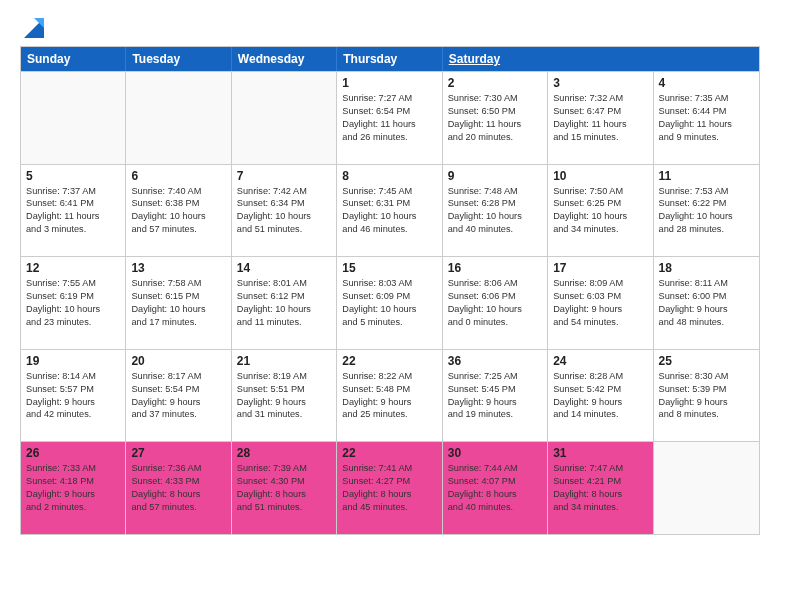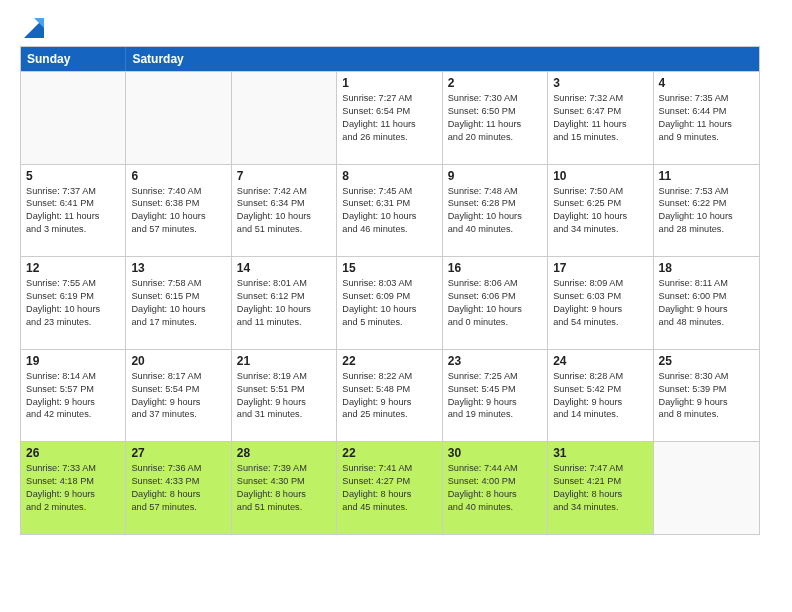--- a/index.html
+++ b/index.html
@@ -61,21 +61,21 @@
       background: #1565c0;
     }
     .cal-header-cell {
       color: #fff;
       font-size: 12px;
       font-weight: bold;
       padding: 5px 6px;
       border-right: 1px solid #2e7bd6;
       text-align: left;
     }
-    .cal-header-cell:last-child { border-right: none; }
+    .cal-header-cell:last-child { border-right: none; text-decoration: underline; }
     .cal-body {
       display: flex;
       flex-direction: column;
       flex: 1;
     }
     .cal-week {
       display: grid;
       grid-template-columns: repeat(7, 1fr);
       flex: 1;
       border-top: 1px solid #ccc;
@@ -83,21 +83,21 @@
     .cal-cell {
       border-right: 1px solid #ccc;
       padding: 4px 5px;
       font-size: 9.5px;
       color: #333;
       vertical-align: top;
       min-height: 70px;
     }
     .cal-cell:last-child { border-right: none; }
     .cal-cell.empty { background: #f9f9f9; }
-    .cal-cell.shaded { background: #bef264; }
+    .cal-cell.shaded { background: #ec4899; }
     .day-num {
       font-size: 12px;
       font-weight: bold;
       color: #222;
       margin-bottom: 2px;
     }
     .cell-line {
       line-height: 1.4;
       font-size: 9.2px;
     }
@@ -122,20 +122,23 @@
     </div>
     <div class="title-block">
       <div class="calendar-title"></div>
       <div class="calendar-subtitle"></div>
     </div>
   </div>
 
   <div class="calendar">
     <div class="cal-header-row">
     <div class="cal-header-cell">Sunday</div>
+        <div class="cal-header-cell">Tuesday</div>
+        <div class="cal-header-cell">Wednesday</div>
+        <div class="cal-header-cell">Thursday</div>
         <div class="cal-header-cell">Saturday</div>
       </div>
     <div class="cal-body">
     <div class="cal-week">
           <div class="cal-cell empty"></div>
           <div class="cal-cell empty"></div>
           <div class="cal-cell empty"></div>
           <div class="cal-cell">
             <div class="day-num">1</div>
             <div class="cell-line">Sunrise: 7:27 AM</div>
@@ -290,21 +293,21 @@
             <div class="cell-line">and 31 minutes.</div>
           </div>
           <div class="cal-cell">
             <div class="day-num">22</div>
             <div class="cell-line">Sunrise: 8:22 AM</div>
             <div class="cell-line">Sunset: 5:48 PM</div>
             <div class="cell-line">Daylight: 9 hours</div>
             <div class="cell-line">and 25 minutes.</div>
           </div>
           <div class="cal-cell">
-            <div class="day-num">23</div>
+            <div class="day-num">36</div>
             <div class="cell-line">Sunrise: 7:25 AM</div>
             <div class="cell-line">Sunset: 5:45 PM</div>
             <div class="cell-line">Daylight: 9 hours</div>
             <div class="cell-line">and 19 minutes.</div>
           </div>
           <div class="cal-cell">
             <div class="day-num">24</div>
             <div class="cell-line">Sunrise: 8:28 AM</div>
             <div class="cell-line">Sunset: 5:42 PM</div>
             <div class="cell-line">Daylight: 9 hours</div>
@@ -343,21 +346,21 @@
           <div class="cal-cell shaded">
             <div class="day-num">22</div>
             <div class="cell-line">Sunrise: 7:41 AM</div>
             <div class="cell-line">Sunset: 4:27 PM</div>
             <div class="cell-line">Daylight: 8 hours</div>
             <div class="cell-line">and 45 minutes.</div>
           </div>
           <div class="cal-cell shaded">
             <div class="day-num">30</div>
             <div class="cell-line">Sunrise: 7:44 AM</div>
-            <div class="cell-line">Sunset: 4:00 PM</div>
+            <div class="cell-line">Sunset: 4:07 PM</div>
             <div class="cell-line">Daylight: 8 hours</div>
             <div class="cell-line">and 40 minutes.</div>
           </div>
           <div class="cal-cell shaded">
             <div class="day-num">31</div>
             <div class="cell-line">Sunrise: 7:47 AM</div>
             <div class="cell-line">Sunset: 4:21 PM</div>
             <div class="cell-line">Daylight: 8 hours</div>
             <div class="cell-line">and 34 minutes.</div>
           </div>

